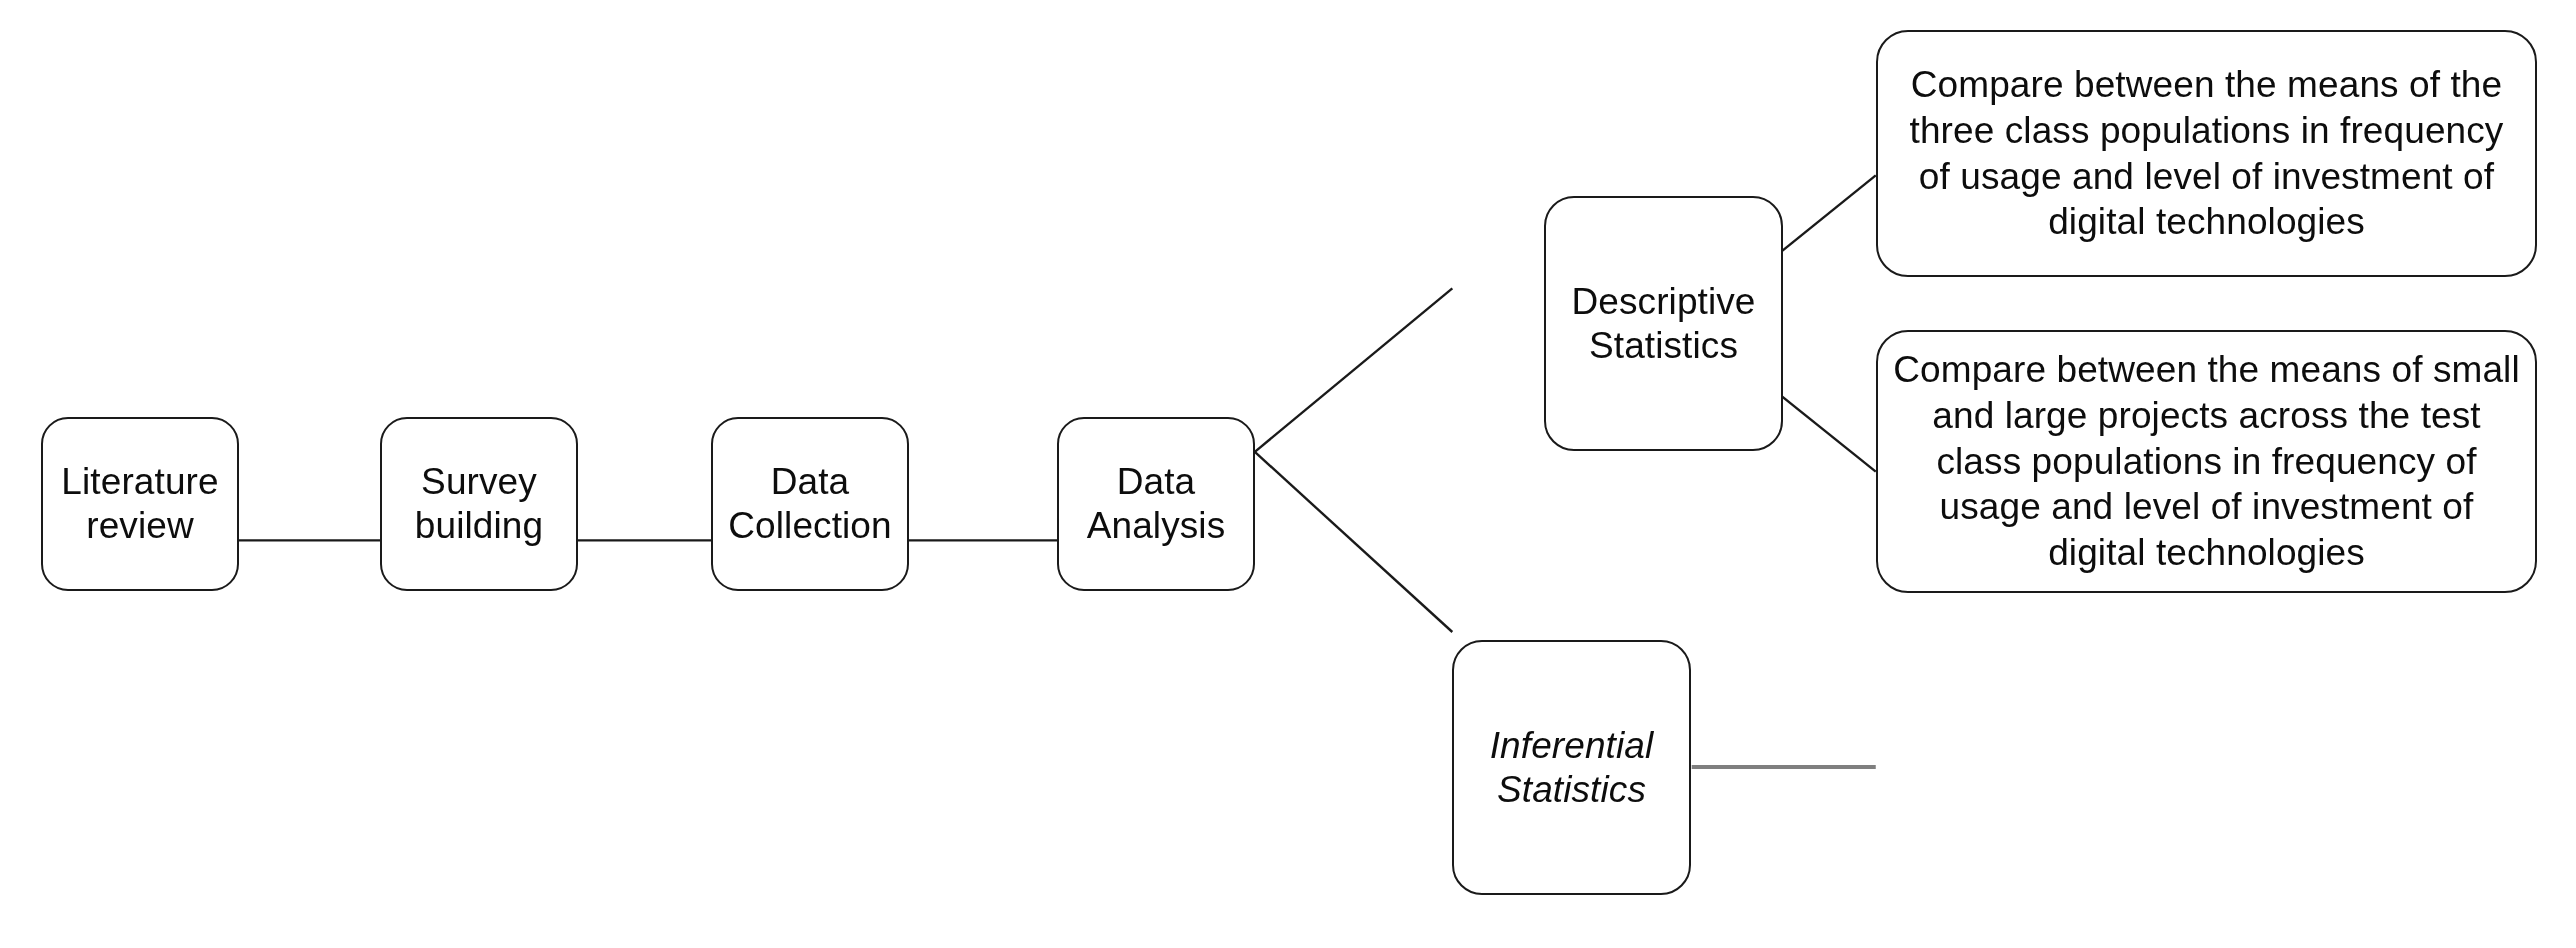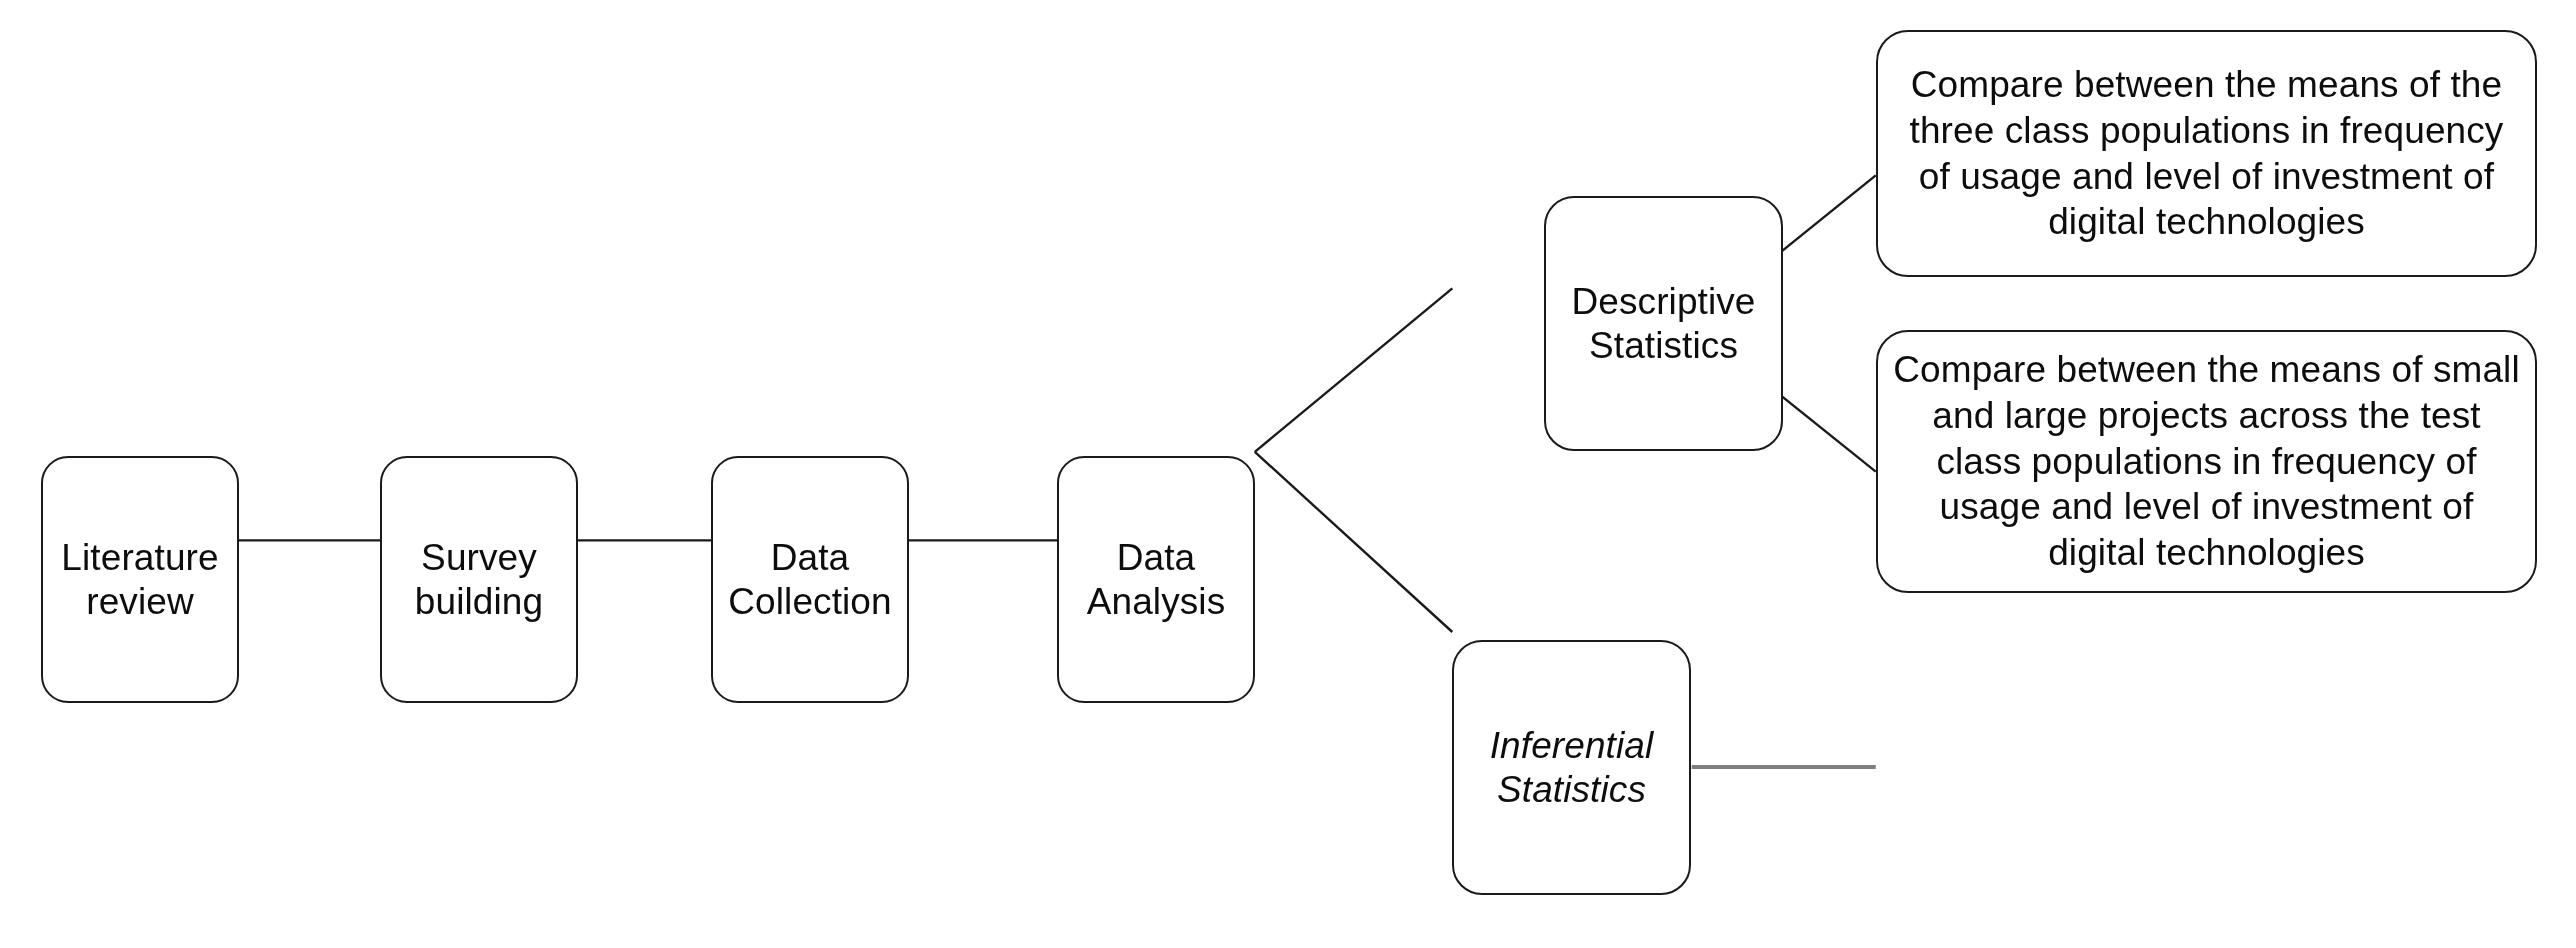--- a/index.html
+++ b/index.html
@@ -45,23 +45,22 @@
     padding: 0 8px;
     box-sizing: border-box;
     line-height: 1.18;
     white-space: pre-line;
     font-weight: 400;
     letter-spacing: 0.1px;
   }
   
   .stage {
     width: 198px;
-    height: 247px;
+    height: 174px;
     border-radius: 27px;
-    margin-top: 39px;
   }
   .stage .label {
     font-size: 37px;
   }
   #node-literature-review { left: 41px;   top: 417px; }
   #node-survey-building   { left: 380px;  top: 417px; justify-content: flex-end; }
   #node-data-collection   { left: 711px;  top: 417px; }
   #node-data-analysis     { left: 1057px; top: 417px; }
 
   

